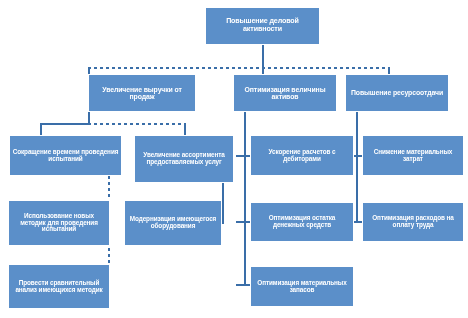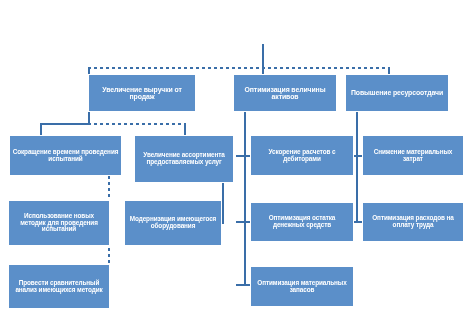--- a/index.html
+++ b/index.html
@@ -96,20 +96,23 @@
 
   <div class="conn conn-v" style="left:244px; top:112px; height:172px;"></div>
   <div class="conn conn-h" style="left:236px; top:155px; width:14px;"></div>
   <div class="conn conn-h" style="left:236px; top:221px; width:14px;"></div>
   <div class="conn conn-h" style="left:236px; top:284px; width:14px;"></div>
 
   <div class="conn conn-v" style="left:356px; top:112px; height:110px;"></div>
   <div class="conn conn-h" style="left:348px; top:155px; width:14px;"></div>
   <div class="conn conn-h" style="left:348px; top:221px; width:14px;"></div>
 
+  <div class="node n-root" style="left:205px; top:7px; width:115px; height:38px;">
+    <span>Повышение деловой активности</span>
+  </div>
 
   <div class="node n-l2" style="left:88px; top:74px; width:108px; height:38px;">
     <span>Увеличение выручки от продаж</span>
   </div>
 
   <div class="node n-l2" style="left:233px; top:74px; width:104px; height:38px;">
     <span>Оптимизация величины активов</span>
   </div>
 
   <div class="node n-l2" style="left:345px; top:74px; width:104px; height:38px;">

